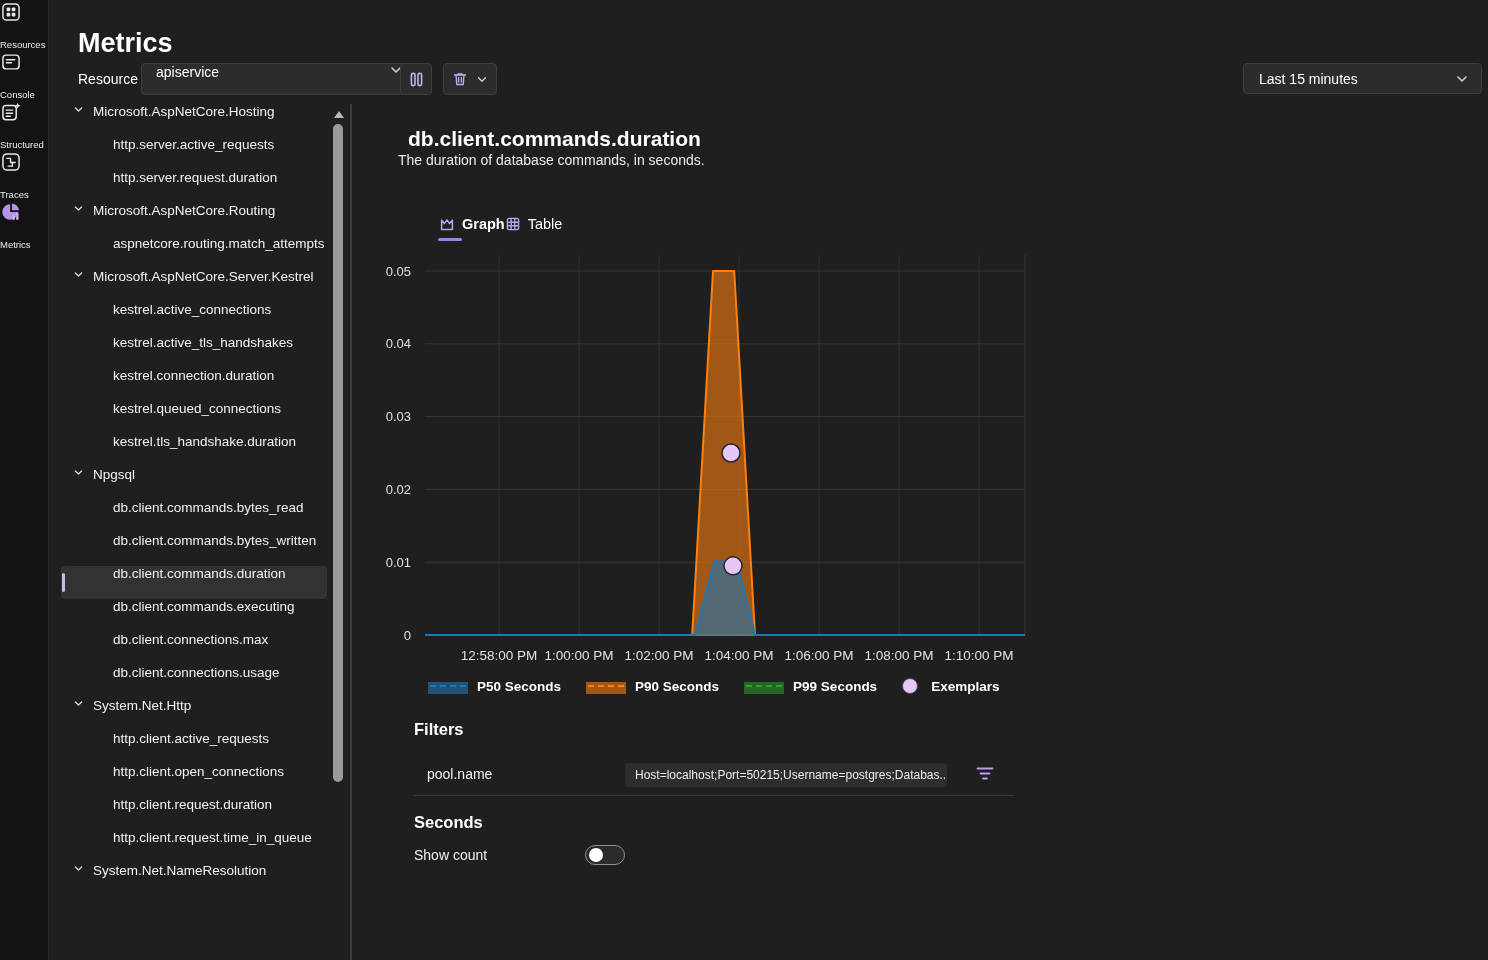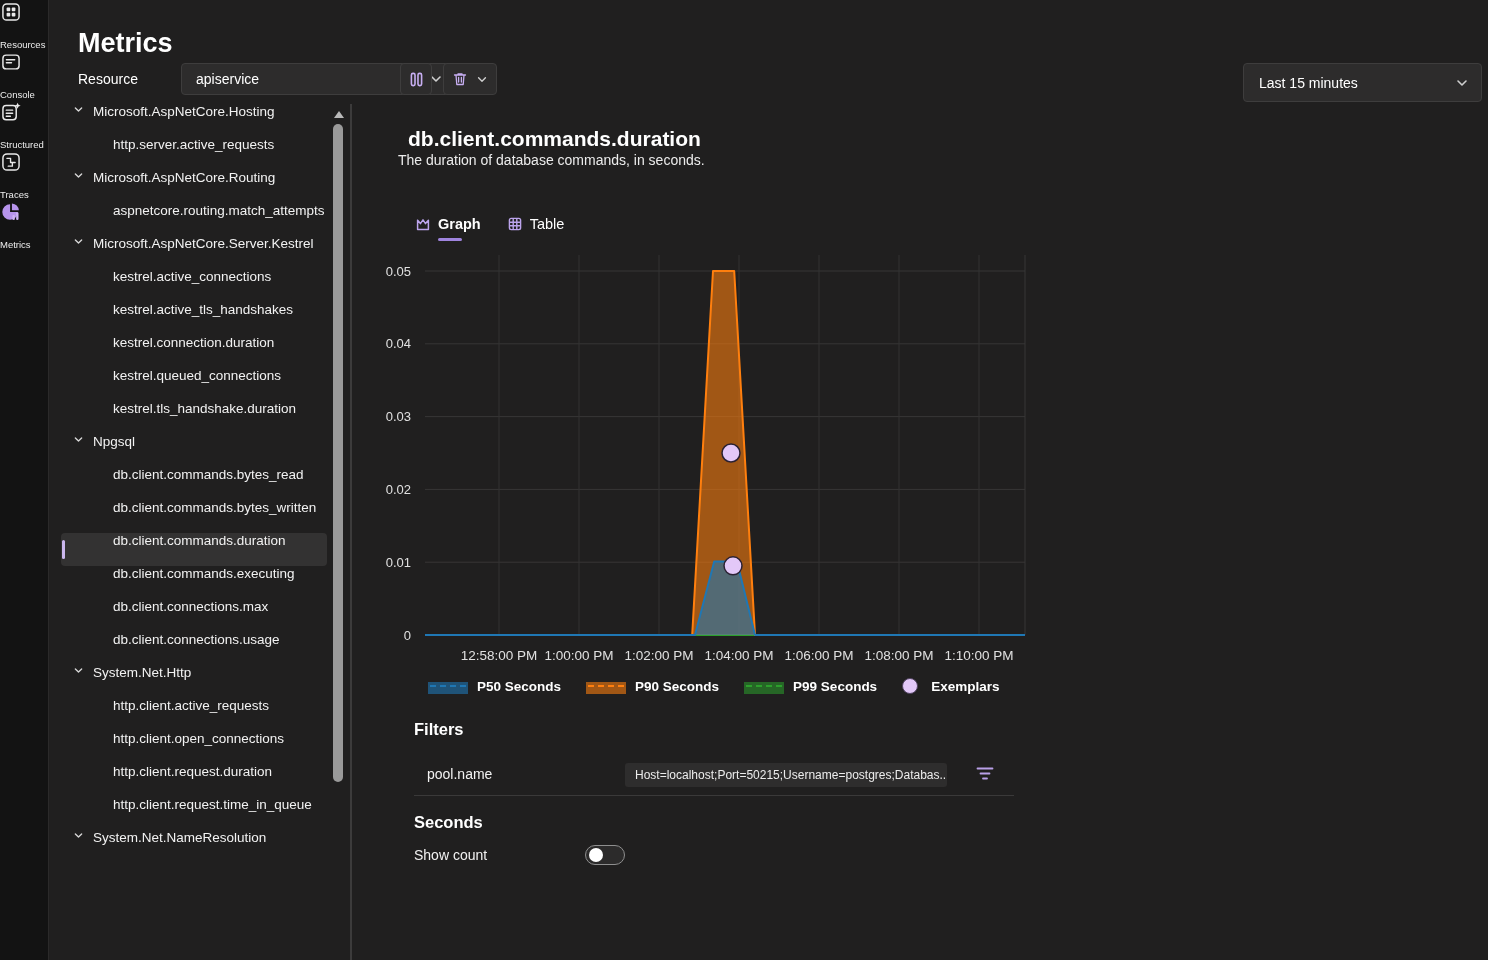--- a/index.html
+++ b/index.html
@@ -6,42 +6,42 @@
   #app{position:relative;width:1488px;height:960px;background:#201f1f;overflow:hidden;
        font-family:"Liberation Sans", sans-serif;color:#fff;}
   
   #rail{position:absolute;left:0;top:0;width:49px;height:960px;background:#131313;border-right:1px solid #2b2a2a;box-sizing:border-box;}
   .rail-item{width:49px;height:50px;display:flex;flex-direction:column;justify-content:center;gap:16px;cursor:pointer;}
   .rail-item .lbl{font-size:9.5px;color:#ededed;letter-spacing:0;}
   
   #page-title{position:absolute;left:78px;top:10px;font-size:27px;font-weight:700;}
   .ctl{background:#2d2c2c;border:1px solid #3e3d3d;border-radius:4px;box-sizing:border-box;}
   #resource-label{position:absolute;left:78px;top:71px;font-size:14px;}
-  #resource-select{position:absolute;left:141px;top:63px;width:273px;height:32px;display:flex;align-items:center;cursor:pointer;margin-left:40px;}
+  #resource-select{position:absolute;left:141px;top:63px;width:273px;height:32px;display:flex;cursor:pointer;}
   #resource-select .val{margin-left:14px;font-size:14px;flex:1;}
   #resource-select .chev{margin-right:10px;}
   #pause-btn{position:absolute;left:400px;top:63px;width:32px;height:32px;display:flex;align-items:center;justify-content:center;cursor:pointer;}
   #delete-split{position:absolute;left:443px;top:63px;width:54px;height:32px;display:flex;align-items:center;justify-content:space-between;padding:0 8px;cursor:pointer;}
-  #time-select{position:absolute;left:1243px;top:63px;width:239px;height:39px;display:flex;align-items:center;cursor:pointer;}
+  #time-select{position:absolute;left:1243px;top:63px;width:239px;height:31px;display:flex;align-items:center;cursor:pointer;}
   #time-select .val{margin-left:15px;font-size:14px;flex:1;}
   #time-select .chev{margin-right:12px;}
   
   #tree{position:absolute;left:49px;top:104px;width:302px;height:856px;overflow:hidden;}
   .trow{height:33px;display:flex;align-items:flex-start;margin:0 24px 0 12px;white-space:nowrap;overflow:hidden;font-size:13.5px;color:#f2f2f2;cursor:pointer;border-radius:4px;position:relative;}
   .trow.group{padding-left:12px;gap:9px;}
   .trow.item{padding-left:52px;}
   .trow.selected{background:#333232;}
   .trow.selected .indicator{position:absolute;left:1px;top:7px;width:3px;height:19px;border-radius:2px;background:#cbb7ee;}
   #tree-scroll-arrow{position:absolute;left:334px;top:111px;width:0;height:0;border-left:5px solid transparent;border-right:5px solid transparent;border-bottom:7px solid #b9b9b9;}
   #tree-scroll-thumb{position:absolute;left:333px;top:124px;width:10px;height:658px;background:#9a9a9a;border-radius:5px;cursor:pointer;}
   #panel-divider{position:absolute;left:350px;top:104px;width:2px;height:856px;background:#3c3b3b;}
   
   #metric-title{position:absolute;left:408px;top:110px;font-size:21px;font-weight:700;}
   #metric-desc{position:absolute;left:398px;top:152px;font-size:14px;color:#ececec;}
-  #tabs{position:absolute;left:415px;top:211px;display:flex;gap:26px;align-items:center;height:26px;}
+  #tabs{position:absolute;left:439px;top:211px;display:flex;align-items:center;height:26px;}
   .tab{display:flex;align-items:center;gap:7px;font-size:14.5px;cursor:pointer;color:#fff;}
   .tab.selected{font-weight:700;}
   #tab-underline{position:absolute;left:438px;top:238px;width:24px;height:3px;background:#9f84de;border-radius:2px;}
   #chart-svg{position:absolute;left:370px;top:250px;}
   
   #legend{position:absolute;left:428px;top:678px;display:flex;align-items:center;gap:25px;}
   .leg-item{display:flex;align-items:flex-end;gap:9px;font-size:13.5px;font-weight:600;}
   .swatch{width:40px;height:12px;position:relative;}
   .swatch::after{content:"";position:absolute;left:2px;right:2px;top:3px;border-top:2px dashed var(--bright,#fff);}
   .dot{width:16px;height:16px;border-radius:50%;background:#e3c8f8;border:1px solid #514361;box-sizing:border-box;}
@@ -141,20 +141,23 @@
 
   <div id="tree">
       <div class="trow group">
         <svg width="11" height="11" viewBox="0 0 14 12">
           <path d="M3 4l4 4 4-4" stroke="#d8d8d8" stroke-width="1.7" fill="none" stroke-linecap="round" stroke-linejoin="round"></path>
         </svg>
         <span>Microsoft.AspNetCore.Hosting</span>
       </div>
       <div class="trow item">
         <span>http.server.active_requests</span>
+      </div>
+      <div class="trow item">
+        <span>http.server.request.duration</span>
       </div>
       <div class="trow group">
         <svg width="11" height="11" viewBox="0 0 14 12">
           <path d="M3 4l4 4 4-4" stroke="#d8d8d8" stroke-width="1.7" fill="none" stroke-linecap="round" stroke-linejoin="round"></path>
         </svg>
         <span>Microsoft.AspNetCore.Routing</span>
       </div>
       <div class="trow item">
         <span>aspnetcore.routing.match_attempts</span>
       </div>

